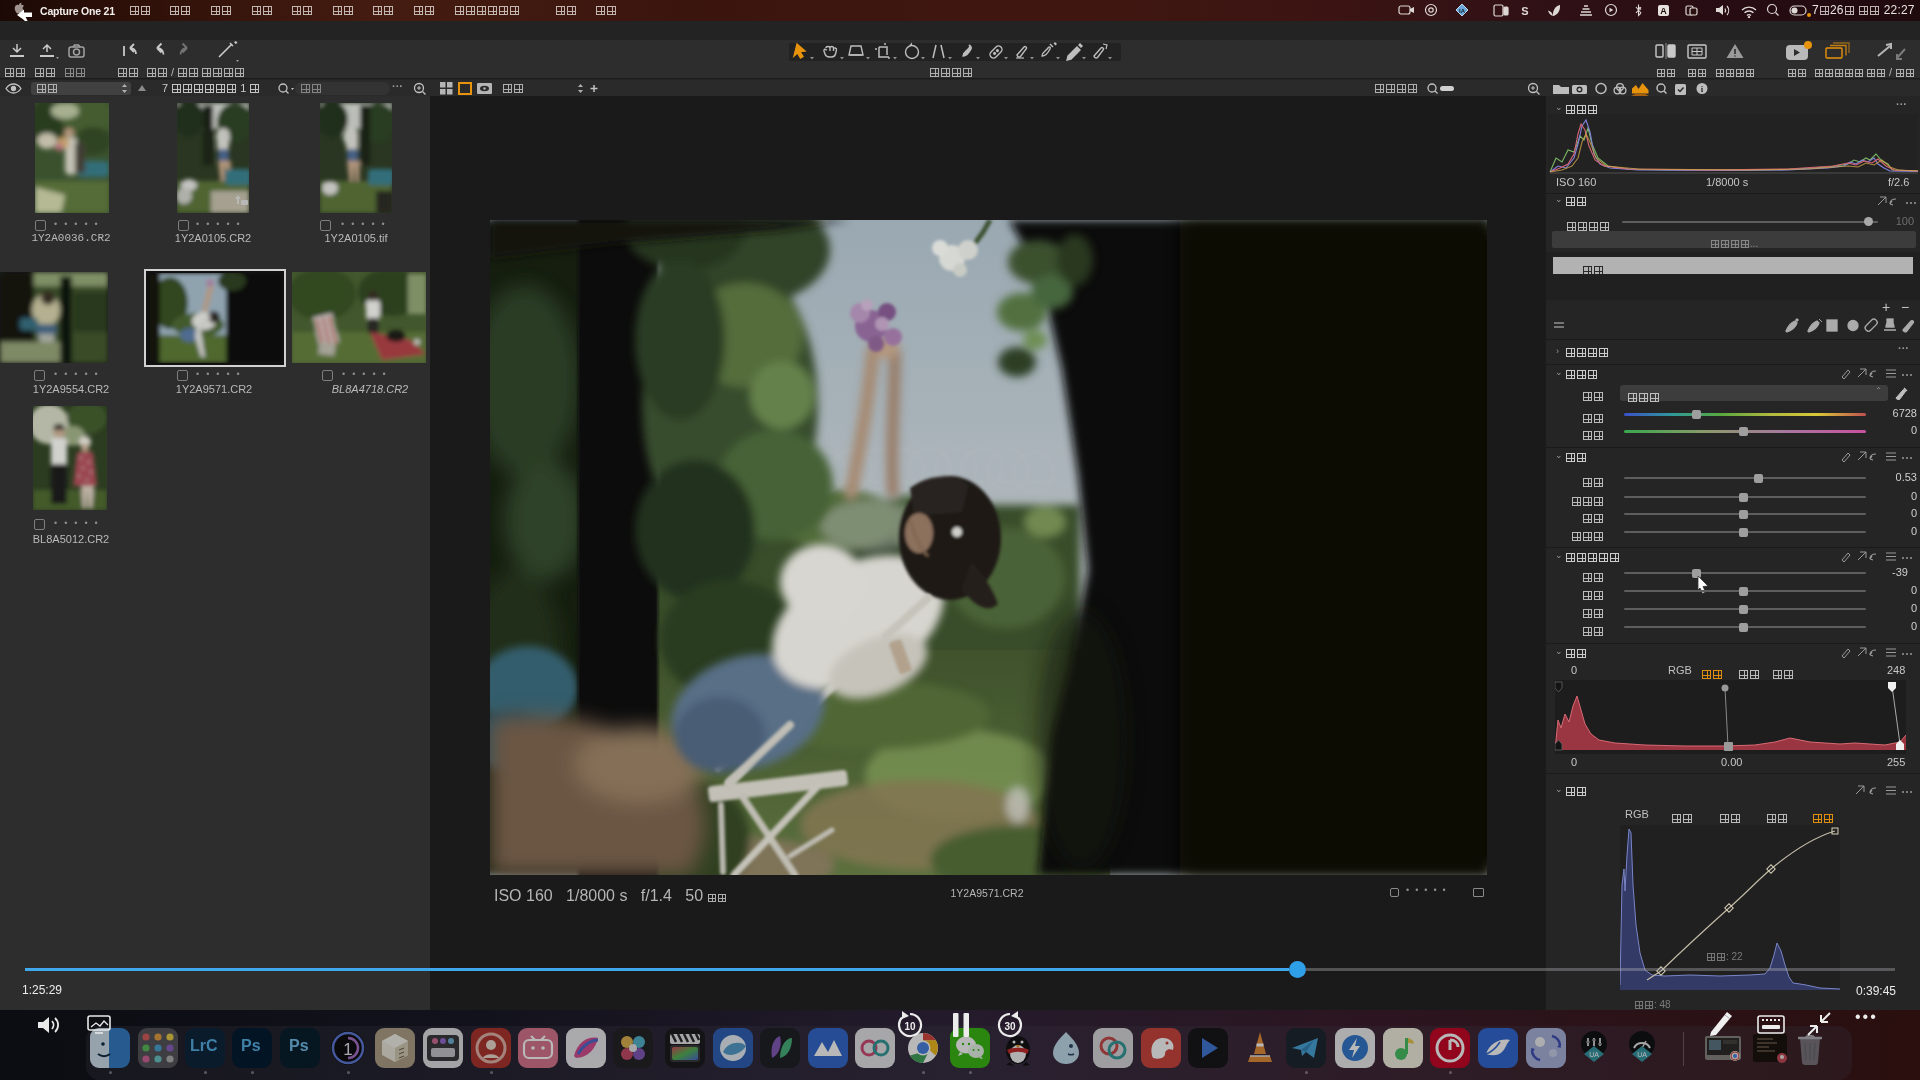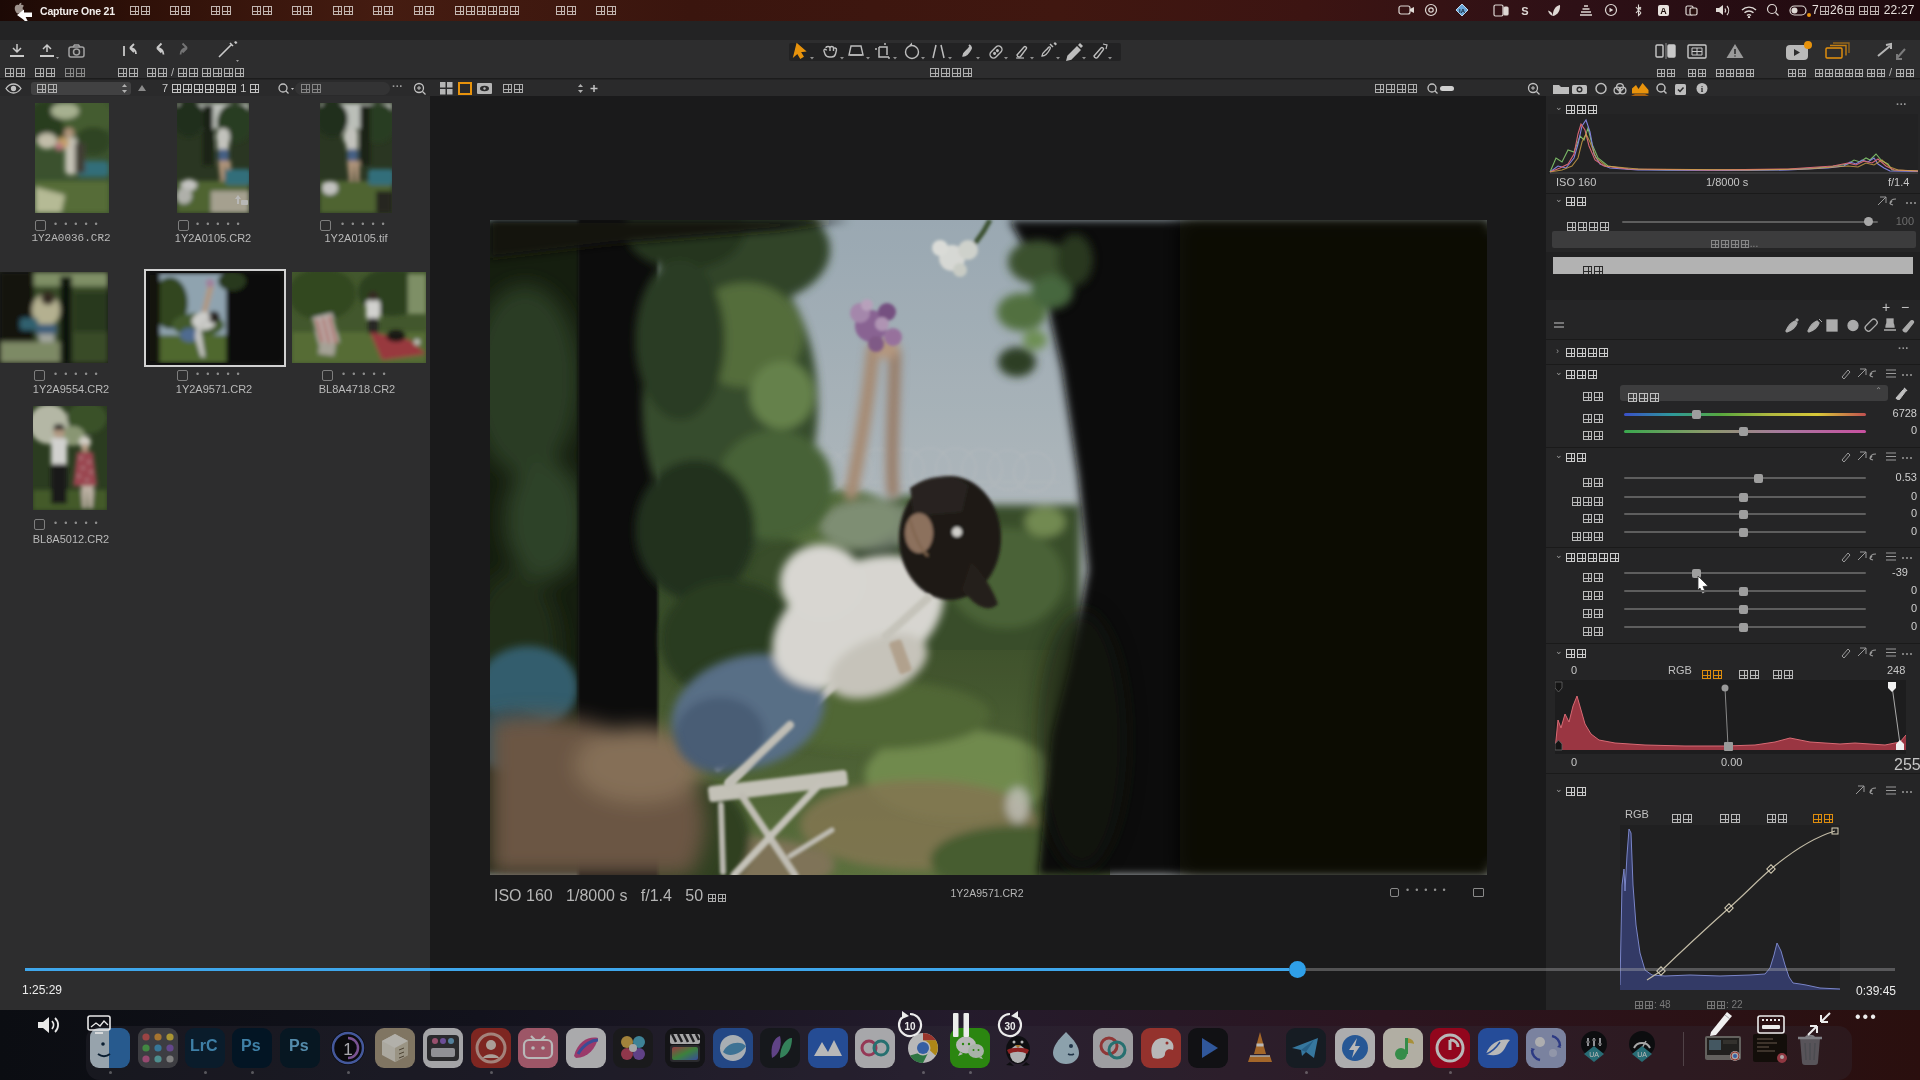--- a/index.html
+++ b/index.html
@@ -448,21 +448,21 @@
     <span class="fname" style="left:163px;top:136px;width:100px;">1Y2A0105.CR2</span>
     <span class="fname" style="left:306px;top:136px;width:100px;">1Y2A0105.tif</span>
     <div class="chk" style="left:34px;top:274px;"></div>
       <span class="dots" style="left:54px;top:273px;">•••••</span>
     <div class="chk" style="left:177px;top:274px;"></div>
       <span class="dots" style="left:196px;top:273px;">•••••</span>
     <div class="chk" style="left:322px;top:274px;"></div>
       <span class="dots" style="left:342px;top:273px;">•••••</span>
     <span class="fname" style="left:21px;top:287px;width:100px;">1Y2A9554.CR2</span>
     <span class="fname" style="left:164px;top:287px;width:100px;">1Y2A9571.CR2</span>
-    <span class="fname" style="left:307px;top:287px;width:100px;">BL8A4718.CR2</span>
+    <span class="fname" style="left:320px;top:287px;width:100px;font-style:italic;">BL8A4718.CR2</span>
     <div class="chk" style="left:34px;top:423px;"></div>
       <span class="dots" style="left:54px;top:422px;">•••••</span>
     <span class="fname" style="left:21px;top:437px;width:100px;">BL8A5012.CR2</span>
   </div>
   <div class="abs" id="viewer">
     <svg class="abs" style="left:60px;top:124px;filter:saturate(.78) brightness(.9);" width="997" height="655" viewBox="0 0 997 655">
       <defs>
         <linearGradient id="sky" x1="0" y1="0" x2="0" y2="1">
             <stop offset="0" stop-color="#a7bcc9"></stop>
             <stop offset=".5" stop-color="#c2cdd3"></stop>
@@ -634,21 +634,21 @@
         <path d="M2 58 L12 54 L20 50 L26 40 L30 20 L33 10 L37 16 L41 32 L47 46 L56 52 L80 55 L160 56 L240 55 L285 52 L300 49 L308 51 L316 47 L324 49 L330 45 L338 52 L346 56 L370 57" stroke="#e06a7a"></path>
         <path d="M2 58 L14 56 L24 52 L30 44 L34 28 L38 20 L42 28 L48 44 L58 52 L90 55 L200 56 L260 55 L300 52 L310 53 L318 49 L326 51 L334 46 L342 53 L350 56 L370 57" stroke="#d8a84a" opacity=".8"></path>
         <path d="M2 59 L370 59" stroke="#555" stroke-width="1"></path>
       </g>
     </svg>
     <span class="hdr" style="left:19px;top:7px;"><b class="c"></b><b class="c"></b><b class="c"></b></span>
     <span class="abs" style="left:9px;top:6px;color:#9a9a9a;font-size:9px;">⌄</span>
     <span class="abs" style="left:350px;top:2px;color:#9a9a9a;font-size:11px;font-weight:bold;">···</span>
     <span class="abs" style="left:10px;top:80px;font-size:11px;color:#c6c6c6;">ISO 160</span>
     <span class="abs" style="left:160px;top:80px;font-size:11px;color:#c6c6c6;">1/8000 s</span>
-    <span class="abs" style="left:342px;top:80px;font-size:11px;color:#c6c6c6;">f/1.4</span>
+    <span class="abs" style="left:342px;top:80px;font-size:11px;color:#c6c6c6;">f/2.6</span>
     <div class="sep" style="top:97px;"></div>
     <span class="abs" style="left:9px;top:98px;color:#9a9a9a;font-size:9px;">⌄</span>
     <span class="hdr" style="left:19px;top:99px;"><b class="c"></b><b class="c"></b></span>
     <svg class="abs" style="left:330px;top:99px" width="40" height="12" viewBox="0 0 40 12" stroke="#9a9a9a" fill="none">
         <path d="M2 10l8-8m-6 0h6v6"></path>
         <path d="M20 4c-4 0-6 2-6 5m0 0l2-3m-2 3l3 1" stroke-width="1.2"></path>
         <circle cx="31" cy="8" r="1" fill="#9a9a9a" stroke="none"></circle>
         <circle cx="35" cy="8" r="1" fill="#9a9a9a" stroke="none"></circle>
         <circle cx="39" cy="8" r="1" fill="#9a9a9a" stroke="none"></circle>
       </svg>
@@ -798,21 +798,21 @@
       <circle cx="170" cy="8" r="3.5" fill="#9a9a9a"></circle>
       <rect x="169" y="62" width="9" height="9" rx="1" fill="#9a9a9a"></rect>
       <line x1="337" y1="6" x2="345" y2="64" stroke="#aaa" stroke-width="1"></line>
       <path d="M333 2h8v6l-4 4-4-4z" fill="#f0f0f0"></path>
       <path d="M341 60h8v6l-4 4-4-4z" fill="#f0f0f0" transform="rotate(180 345 65)"></path>
       <path d="M0 2h7v6l-3.5 4L0 8z" fill="#141414" stroke="#666" stroke-width=".8"></path>
       <path d="M0 60h7v6l-3.5 4L0 66z" fill="#141414" stroke="#666" stroke-width=".8" transform="rotate(180 3.5 65)"></path>
     </svg>
     <span class="abs" style="left:25px;top:660px;font-size:11px;color:#c6c6c6;">0</span>
     <span class="abs" style="left:175px;top:660px;font-size:11px;color:#c6c6c6;">0.00</span>
-    <span class="abs" style="left:341px;top:660px;font-size:16px;color:#c6c6c6;margin-left:7px;">255</span>
+    <span class="abs" style="left:341px;top:660px;font-size:11px;color:#c6c6c6;">255</span>
     <div class="sep" style="top:677px;"></div>
     <span class="abs" style="left:9px;top:688px;color:#9a9a9a;font-size:9px;">⌄</span>
     <span class="hdr" style="left:19px;top:689px;"><b class="c"></b><b class="c"></b></span>
     <svg class="abs" style="left:308px;top:688px" width="66" height="12" viewBox="0 0 66 12" stroke="#9a9a9a" fill="none">
         <path d="M2 10l8-8m-6 0h6v6"></path>
         <path d="M22 4c-4 0-6 2-6 5m0 0l2-3m-2 3l3 1" stroke-width="1.2"></path>
         <path d="M32 3h10M32 6.5h10M32 10h10" stroke-width="1.1"></path>
         <circle cx="49" cy="8" r="1" fill="#9a9a9a" stroke="none"></circle>
         <circle cx="53" cy="8" r="1" fill="#9a9a9a" stroke="none"></circle>
         <circle cx="57" cy="8" r="1" fill="#9a9a9a" stroke="none"></circle>
@@ -826,21 +826,21 @@
       <rect width="220" height="165" fill="#202021"></rect>
       <path d="M0 160 L2 60 L4 44 L5 66 L7 30 L9 4 L11 8 L13 60 L16 100 L20 128 L25 145 L32 150 L45 151 L70 150 L100 151 L130 150 L145 149 L150 143 L154 130 L157 118 L161 126 L165 140 L169 152 L173 158 L180 159 L186 160 L200 163 L220 164 L220 165 L0 165 Z" fill="#3c4788" opacity=".68"></path>
       <path d="M0 160 L2 60 L4 44 L5 66 L7 30 L9 4 L11 8 L13 60 L16 100 L20 128 L25 145 L32 150 L45 151 L70 150 L100 151 L130 150 L145 149 L150 143 L154 130 L157 118 L161 126 L165 140 L169 152 L173 158 L180 159 L186 160 L200 163 L220 164" fill="none" stroke="#7a85c8" stroke-width="1"></path>
       <path d="M27 155 L41 146 C70 118 90 100 109 83 C125 69 138 55 151 44 C175 24 195 12 215 6" fill="none" stroke="#c2bba6" stroke-width="1.2"></path>
       <rect x="212" y="3" width="6" height="6" fill="none" stroke="#d8d0b8" stroke-width="1"></rect>
       <rect x="148" y="41" width="6" height="6" fill="none" stroke="#d8d0b8" stroke-width="1" transform="rotate(45 151 44)"></rect>
       <rect x="106" y="80" width="6" height="6" fill="none" stroke="#d8d0b8" stroke-width="1" transform="rotate(45 109 83)"></rect>
       <rect x="38" y="143" width="6" height="6" fill="none" stroke="#d8d0b8" stroke-width="1" transform="rotate(45 41 146)"></rect>
     </svg>
     <span class="abs" style="left:88px;top:898px;color:#7a7a7a;"><b class="c s8"></b><b class="c s8"></b><span style="font-size:10px;">: 48</span></span>
-    <span class="abs" style="left:160px;top:898px;color:#7a7a7a;"><b class="c s8"></b><b class="c s8"></b><span style="font-size:10px;">: 22</span></span>
+    <span class="abs" style="left:160px;top:850px;color:#7a7a7a;"><b class="c s8"></b><b class="c s8"></b><span style="font-size:10px;">: 22</span></span>
   </div>
 </div>
 <div class="abs" id="desk" style="left:0;top:1010px;width:1920px;height:70px;background:linear-gradient(90deg,#0b0d12 0%,#12121c 25%,#241b2c 50%,#2c1520 72%,#2a0f0e 100%);">
     <div class="abs" style="left:86px;top:16px;width:1766px;height:54px;border-radius:14px;background:rgba(70,62,82,.30);"></div>
     <div class="abs" style="left:90px;top:18px;width:40px;height:40px;border-radius:9px;background:linear-gradient(90deg,#cfe3f2 0 48%,#2b7fd4 48%);"><svg width="40" height="40" viewBox="0 0 40 40">
         <path d="M20 4 C10 4 6 12 6 22 C6 30 10 36 20 36 C30 36 34 30 34 22 C34 12 30 4 20 4z" fill="none"></path>
         <circle cx="13" cy="16" r="1.8" fill="#0a2a4a"></circle>
         <path d="M8 26 c4 3 8 3 12 0" stroke="#0a2a4a" stroke-width="2" fill="none"></path>
       </svg></div>
     <div class="abs" style="left:138px;top:18px;width:40px;height:40px;border-radius:9px;background:#55555c;"><svg width="40" height="40" viewBox="0 0 40 40">

